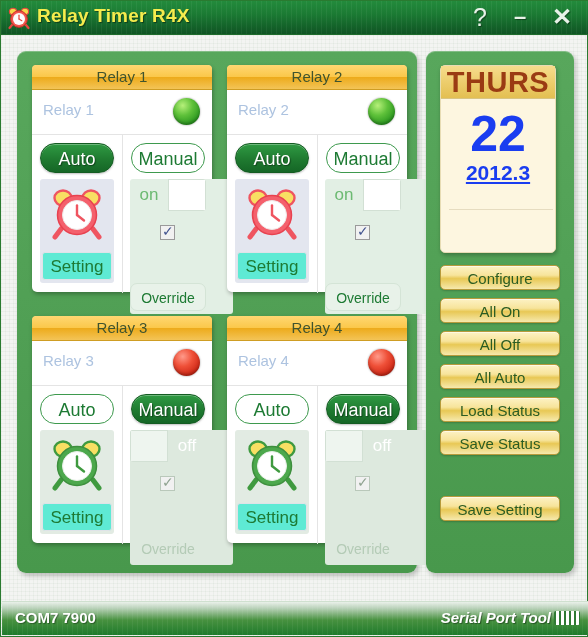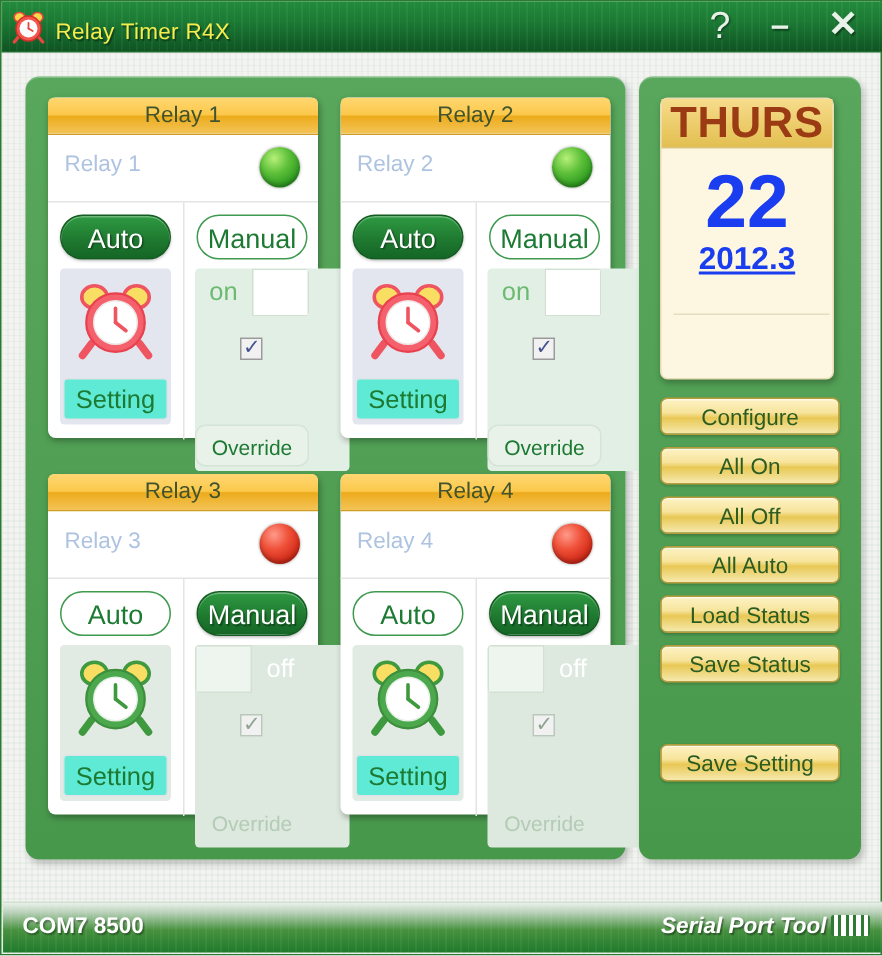--- a/index.html
+++ b/index.html
@@ -22,24 +22,25 @@
     background:
       repeating-linear-gradient(90deg, rgba(255,255,255,.05) 0 1px, rgba(0,0,0,0) 1px 5px),
       linear-gradient(180deg,#238b3c 0%,#1b7a33 40%,#14642a 75%,#0f5423 100%);
     box-sizing:border-box;
     border-bottom:1px solid #1d6b2b;
   }
   .title-icon{
     position:absolute;left:6px;top:5px;width:24px;height:24px;
   }
   .title-text{
-    position:absolute;left:36px;top:12px;
-    font-size:15px;color:#f5ec4d;letter-spacing:.2px;
+    position:absolute;left:36px;top:4px;
+    font-size:19px;color:#f5ec4d;letter-spacing:.2px;
     text-shadow:1px 1px 1px rgba(0,0,0,.45);
     white-space:nowrap;
+    font-weight:bold;
   }
   .wbtn{
     position:absolute;top:2px;color:#e8f2e8;font-size:23px;line-height:28px;
     text-align:center;width:30px;height:30px;cursor:pointer;
     text-shadow:1px 1px 1px rgba(0,0,0,.4);
     font-weight:bold;
   }
   .wbtn.help{right:94px;font-weight:normal;font-size:25px;}
   .wbtn.min{right:54px;font-size:22px;}
   .wbtn.close{right:12px;font-size:24px;}
@@ -430,17 +431,17 @@
       <div class="abtn" style="top:313px">All Auto</div>
       <div class="abtn" style="top:346px">Load Status</div>
       <div class="abtn" style="top:379px">Save Status</div>
       <div class="abtn" style="top:445px">Save Setting</div>
 
     </div>
 
   </div>
 
   <div class="statusbar">
-    <span class="status-text">COM7 8500</span>
+    <span class="status-text">COM7 7900</span>
     <span class="brand"><span>Serial Port Tool</span><span class="brandmark"></span></span>
   </div>
 
 </div>
 
 </body></html>

